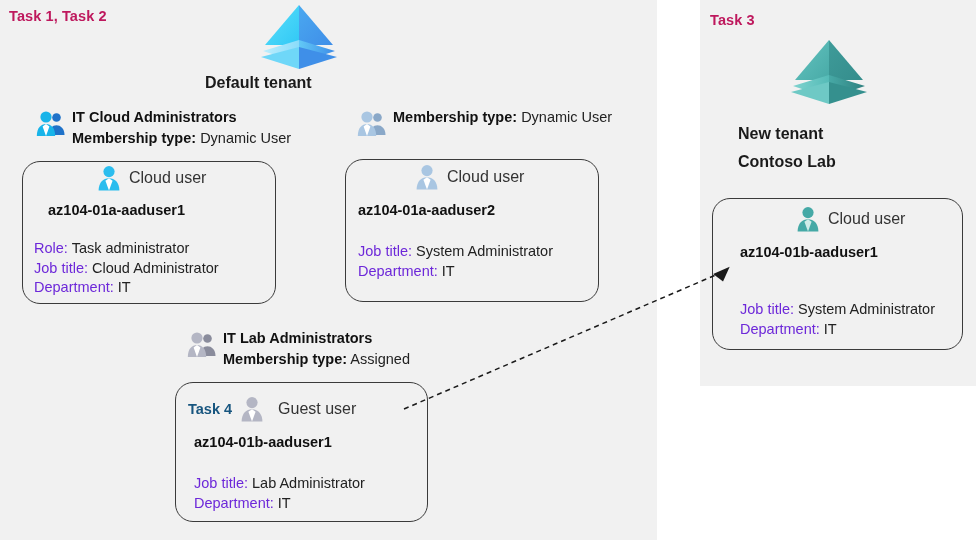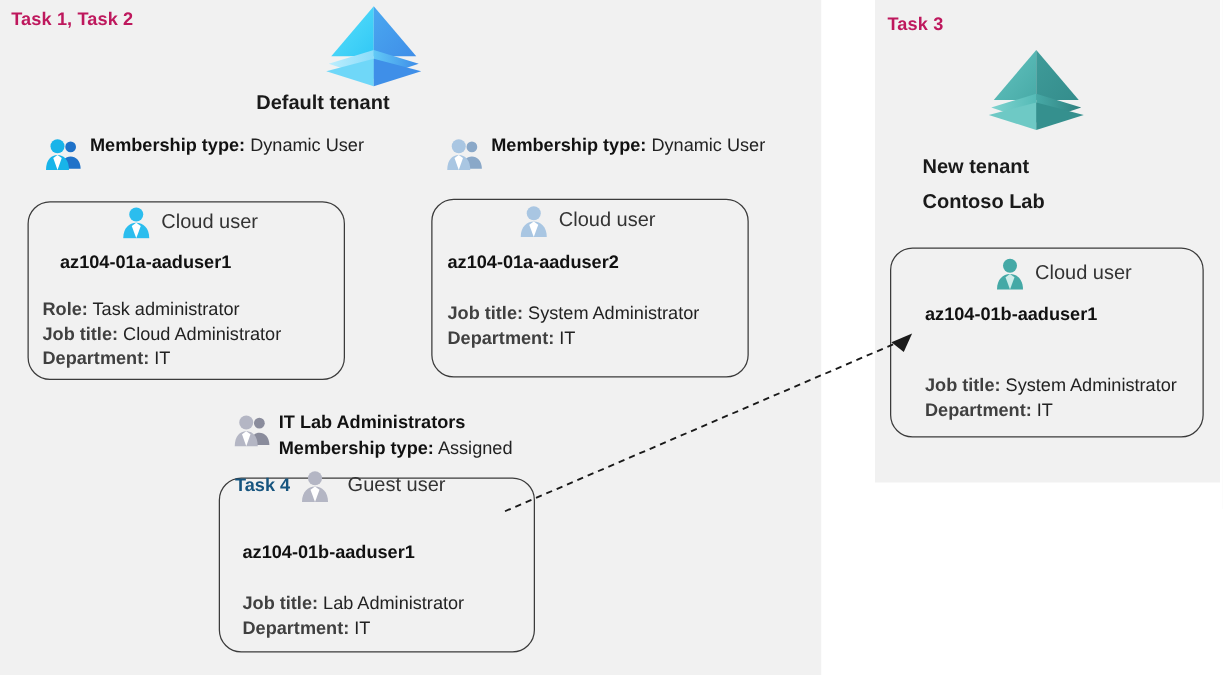--- a/index.html
+++ b/index.html
@@ -28,21 +28,21 @@
   .card{position:absolute;border:1.3px solid #3b3b3b;border-radius:18px;
         background:transparent;box-sizing:border-box;}
 
   .card-top{position:absolute;display:flex;align-items:center;gap:7px;}
   .card-top .ct-label{font-size:16px;color:#333;white-space:nowrap;}
   .card-top .ct-task{font-size:14.5px;font-weight:bold;color:#17557f;white-space:nowrap;}
 
   .card-upn{position:absolute;font-weight:bold;font-size:14.5px;color:#111;white-space:nowrap;}
 
   .card-props{position:absolute;font-size:14.5px;color:#222;line-height:19.5px;white-space:nowrap;}
-  .card-props b{font-weight:bold;color:#404040;text-align:center;}
+  .card-props b{font-weight:normal;color:#6d28d9;text-align:center;}
   .card-props div{white-space:nowrap;}
 
   .arrow-layer{position:absolute;left:0;top:0;width:978px;height:540px;pointer-events:none;}
 
   .user-ico{width:26px;height:26px;display:inline-block;flex:none;}
   .grp-ico{width:30px;height:26px;display:inline-block;flex:none;margin-top:4px;}
 </style>
 </head>
 <body>
 
@@ -117,20 +117,21 @@
   <span class="grp-ico">
     <svg viewBox="0 0 30 26" width="30" height="26">
       <circle cx="20.5" cy="6.5" r="4.3" fill="#1f72c9"></circle>
       <path d="M12.5 24 C12.5 17.5 16.5 14.2 20.5 14.2 C24.5 14.2 28.5 17.5 28.5 24 Z" fill="#1f72c9"></path>
       <circle cx="10" cy="6" r="5.6" fill="#18b4e9"></circle>
       <path d="M0.8 25 C0.8 16.8 5 13 10 13 C15 13 19.2 16.8 19.2 25 Z" fill="#18b4e9"></path>
       <path d="M10 13 L6.6 15.4 L10 25 L13.4 15.4 Z" fill="#ffffff"></path>
     </svg>
   </span>
   <span class="group-text">
+    <span class="group-name">IT Cloud Administrators</span>
     <span class="group-meta"><b>Membership type:</b> <span>Dynamic User</span></span>
   </span>
 </div>
 
 <div class="group-head" style="left:357px;top:107px;">
   <span class="grp-ico">
     <svg viewBox="0 0 30 26" width="30" height="26">
       <circle cx="20.5" cy="6.5" r="4.3" fill="#8aa8c8"></circle>
       <path d="M12.5 24 C12.5 17.5 16.5 14.2 20.5 14.2 C24.5 14.2 28.5 17.5 28.5 24 Z" fill="#8aa8c8"></path>
       <circle cx="10" cy="6" r="5.6" fill="#a9c6e2"></circle>
@@ -188,21 +189,21 @@
   </span>
   <span class="ct-label">Cloud user</span>
 </div>
 <div class="card-upn" style="left:358px;top:202px;">az104-01a-aaduser2</div>
 <div class="card-props" style="left:358px;top:242px;">
   <div><b>Job title:</b> <span>System Administrator</span></div>
   <div><b>Department:</b> <span>IT</span></div>
 </div>
 
 <div class="card" style="left:175px;top:382px;width:253px;height:140px;"></div>
-<div class="card-top" style="left:188px;top:376px;">
+<div class="card-top" style="left:188px;top:396px;">
   <span class="ct-task">Task 4</span>
   <span class="user-ico">
     <svg viewBox="0 0 26 26" width="26" height="26">
       <circle cx="13" cy="6.6" r="5.6" fill="#b4b6c4"></circle>
       <path d="M2.6 25.5 C2.6 17.4 7.4 13.2 13 13.2 C18.6 13.2 23.4 17.4 23.4 25.5 Z" fill="#b4b6c4"></path>
       <path d="M13 13.2 L9.4 15.8 L13 25.5 L16.6 15.8 Z" fill="#ffffff"></path>
     </svg>
   </span>
   <span class="ct-label" style="margin-left:6px;">Guest user</span>
 </div>

